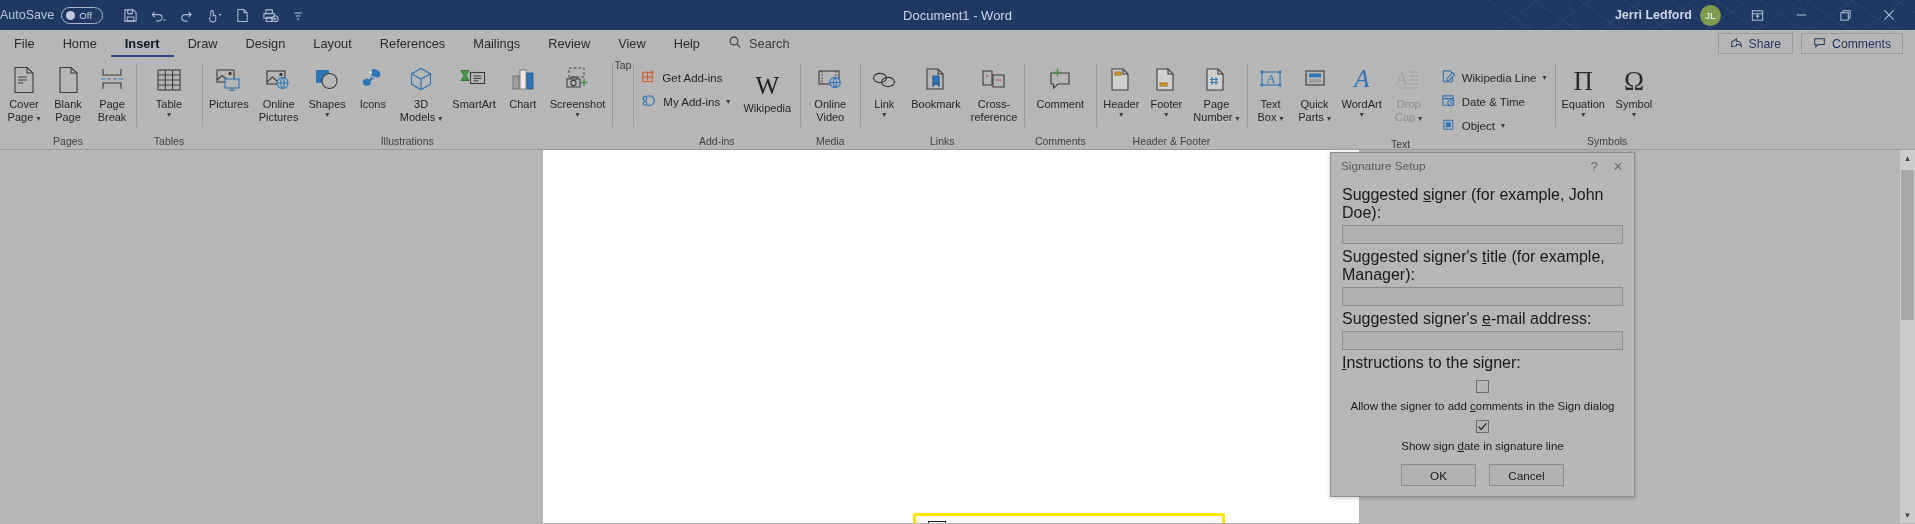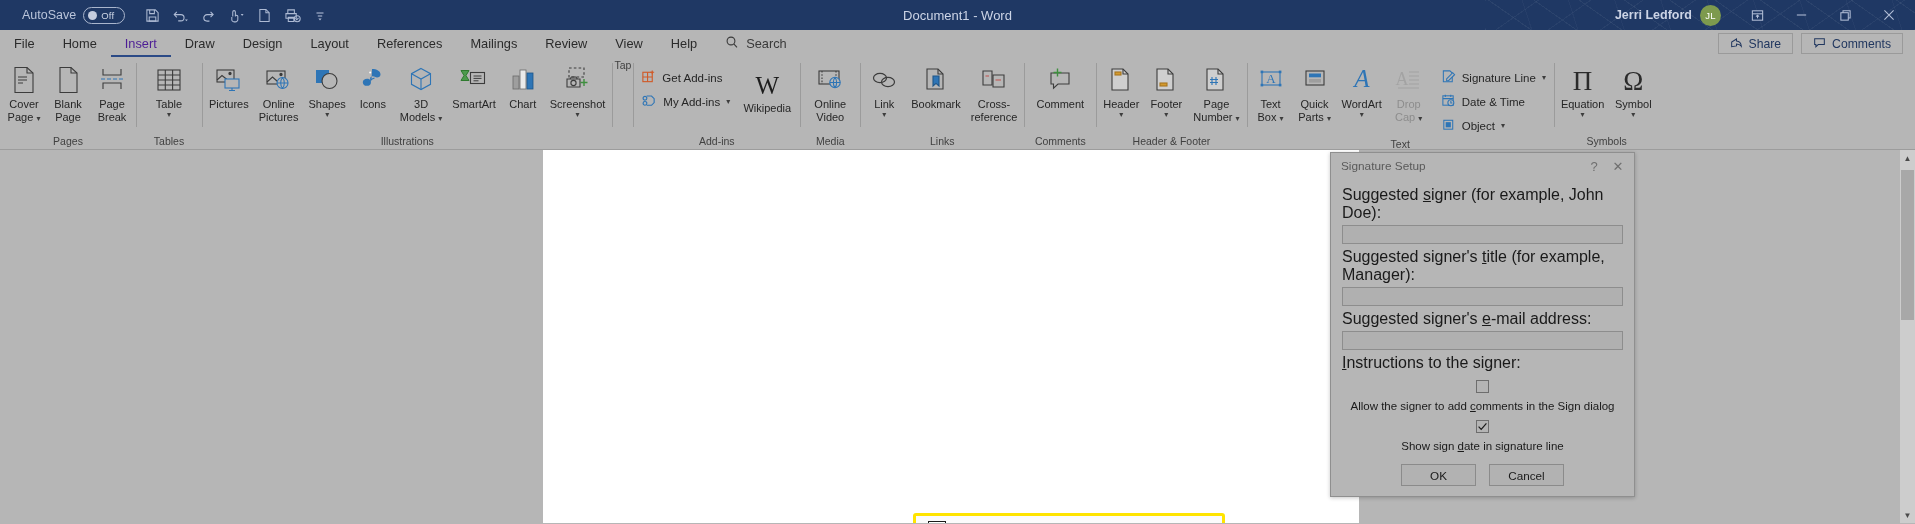--- a/index.html
+++ b/index.html
@@ -24,21 +24,21 @@
   }
   #titlebar .tb-pattern {
     position: absolute; right: 0; top: 0; width: 430px; height: 30px;
     opacity: .25;
     background:
       repeating-linear-gradient(35deg, rgba(255,255,255,.22) 0 1px, transparent 1px 26px),
       repeating-linear-gradient(-35deg, rgba(255,255,255,.18) 0 1px, transparent 1px 30px),
       repeating-linear-gradient(72deg, rgba(255,255,255,.13) 0 1px, transparent 1px 44px);
     pointer-events: none;
   }
-  .autosave-wrap { display:flex; align-items:center; gap:7px; margin-left:22px; }
+  .autosave-wrap { display:flex; align-items:center; gap:7px; }
   .autosave-label { color:#b9c4da; font-size:12.5px; }
   .toggle {
     width: 42px; height: 17px; border-radius: 9px;
     border: 1px solid #aab6cd; position: relative;
     display:flex; align-items:center;
   }
   .toggle .knob {
     width: 9px; height: 9px; border-radius: 50%;
     background: #c3ccde; margin-left: 4px;
   }
@@ -80,21 +80,21 @@
     font-size: 12.8px;
     color: #2b2b2b;
     position: relative;
   }
   .tab {
     padding: 0 14px;
     height: 27px;
     line-height: 27px;
     white-space: nowrap;
   }
-  .tab.active { color:#4c1d95; border-bottom: 2.5px solid #2b4a86; font-weight:400; }
+  .tab.active { color:#0f172a; border-bottom: 2.5px solid #2b4a86; font-weight:700; }
   .searchbox { display:flex; align-items:center; gap:7px; margin-left:14px; color:#3a3a3a; }
   .tabrow-right { margin-left:auto; display:flex; align-items:center; gap:8px; padding-right:12px; }
   .chip {
     display:flex; align-items:center; gap:6px;
     border:1px solid #9a9a9a; background:#b6b6b6;
     padding: 2px 11px; font-size:12.2px; color:#21375f;
     height:21px;
   }
 
   
@@ -698,21 +698,21 @@
         <span class="lbl2"><span>Cap</span> <span class="caret">▾</span></span>
       </div>
       <div class="stack" style="margin-left:4px">
         <div class="small-btn">
           <span>
             <svg width="15" height="15" viewBox="0 0 16 16" fill="none" stroke="#2e75b6" stroke-width="1.1">
               <path d="M2.5 2h7L12 4.3v9.2H2.5z"></path>
               <path d="M6 10.5l6.5-6.5 2 2-6.5 6.5H6z" fill="#b6b6b6"></path>
             </svg>
           </span>
-          <span>Signature Line</span>
+          <span>Wikipedia Line</span>
           <span class="caret">▾</span>
         </div>
         <div class="small-btn">
           <span>
             <svg width="15" height="15" viewBox="0 0 16 16" fill="none" stroke="#2e75b6" stroke-width="1.1">
               <rect x="2" y="3" width="11" height="10"></rect>
                 <path d="M2 6h11M4.6 1.8v2.4M10.4 1.8v2.4"></path>
               <circle cx="10.5" cy="10.5" r="3.2" fill="#b6b6b6"></circle>
                 <path d="M10.5 8.6v2h1.6"></path>
             </svg>

